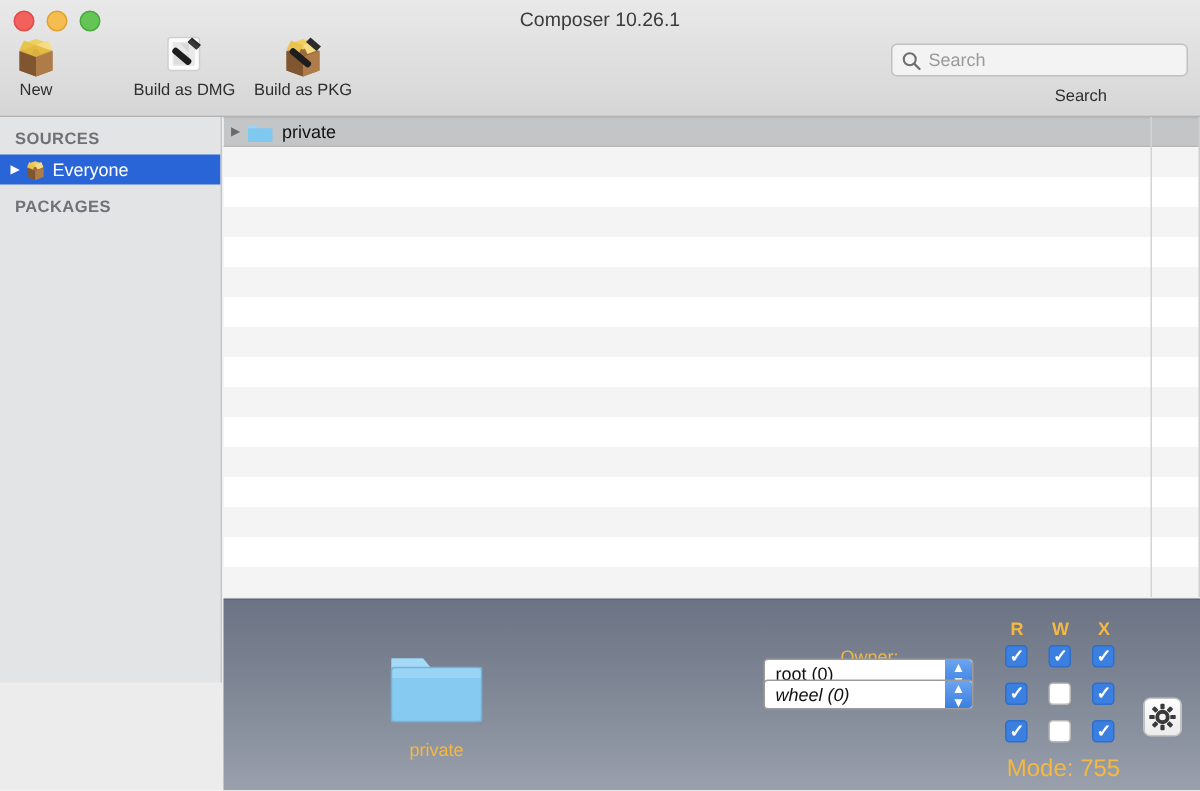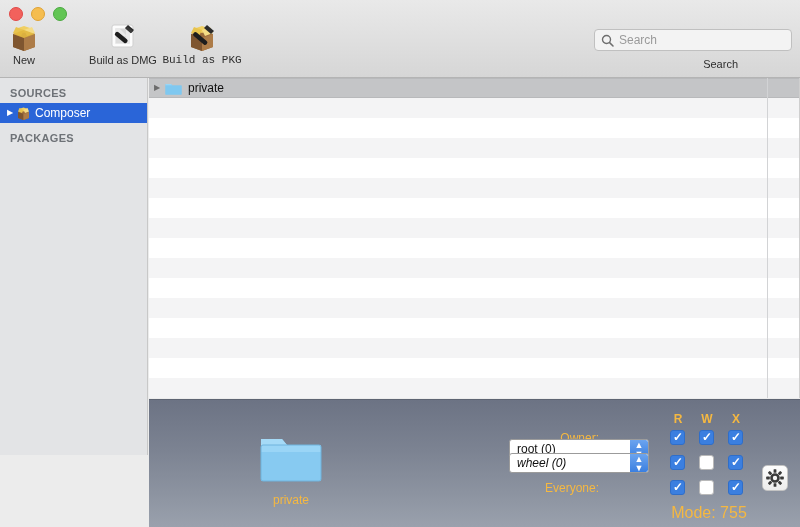--- a/index.html
+++ b/index.html
@@ -71,21 +71,21 @@
     white-space: nowrap;
   }
   .tb-icon {
     display: block;
     margin: 0 auto;
     position: relative;
     width: 32px; height: 30px;
   }
   #tb-new    { left: 4px;  width: 40px; }
   #tb-dmg    { left: 83px; width: 80px; }
-  #tb-pkg    { left: 162px; width: 80px; font-family: Liberation Mono, monospace; }
+  #tb-pkg    { left: 162px; width: 80px; }
 
   
   .search-wrap {
     position: absolute;
     right: 8px; top: 29px;
     width: 198px; height: 22px;
   }
   .search-field {
     width: 198px; height: 22px;
     box-sizing: border-box;
@@ -341,20 +341,21 @@
 <div class="window">
 
   <div class="titlebar">
 
     <div class="traffic">
       <span class="light red"></span>
       <span class="light yellow"></span>
       <span class="light green"></span>
     </div>
 
+    <div class="win-title">Composer 10.26.1</div>
 
     <div class="tb-item" id="tb-new">
       <span class="tb-icon">
         <svg width="32" height="30" viewBox="0 0 32 30">
           <path d="M5 12 L16 8 L27 12 L27 25 L16 29 L5 25 Z" fill="#9a6b3c"></path>
           <path d="M5 12 L16 16 L16 29 L5 25 Z" fill="#7f5630"></path>
           <path d="M16 16 L27 12 L27 25 L16 29 Z" fill="#ad7c48"></path>
           <path d="M7 7 L16 4 L25 7 L16 11 Z" fill="#f0cf62"></path>
           <path d="M5 11 L8 5 L16 8 L13 14 Z" fill="#e8c44e"></path>
           <path d="M27 11 L24 5 L16 8 L19 14 Z" fill="#f5dc85"></path>
@@ -418,21 +419,21 @@
       <span class="pkg-icon">
         <svg width="15" height="14" viewBox="0 0 15 14">
           <path d="M2 6 L7.5 4 L13 6 L13 12 L7.5 14 L2 12 Z" fill="#9a6b3c"></path>
           <path d="M2 6 L7.5 8 L7.5 14 L2 12 Z" fill="#7f5630"></path>
           <path d="M7.5 8 L13 6 L13 12 L7.5 14 Z" fill="#ad7c48"></path>
           <path d="M3 3 L7.5 1.5 L12 3 L7.5 5.5 Z" fill="#f0cf62"></path>
           <path d="M2 5.5 L3.5 2 L7.5 4 L6 7 Z" fill="#e8c44e"></path>
           <path d="M13 5.5 L11.5 2 L7.5 4 L9 7 Z" fill="#f5dc85"></path>
         </svg>
       </span>
-      <span>Composer</span>
+      <span>Everyone</span>
     </div>
 
     <div class="sb-header" id="sb-packages-header">PACKAGES</div>
   </div>
 
   <div class="filelist">
 
     <div class="fl-row selected-row">
       <span class="tri">▶</span>
       <span class="folder-sm">
@@ -483,21 +484,20 @@
       <span>root (0)</span>
       <span class="stepper">▲<br>▼</span>
     </div>
 
     <div class="perm-label" id="lbl-group">Group:</div>
     <div class="popup" id="popup-group">
       <span>wheel (0)</span>
       <span class="stepper">▲<br>▼</span>
     </div>
 
-    <div class="perm-label" id="lbl-everyone">Everyone:</div>
 
     <div class="rwx-head" id="rwx-r">R</div>
     <div class="rwx-head" id="rwx-w">W</div>
     <div class="rwx-head" id="rwx-x">X</div>
 
     <div class="cb checked" style="left:521px; top:30px;">
         <span class="tick">✓</span>
       </div>
     <div class="cb checked" style="left:550px; top:30px;">
         <span class="tick">✓</span>

